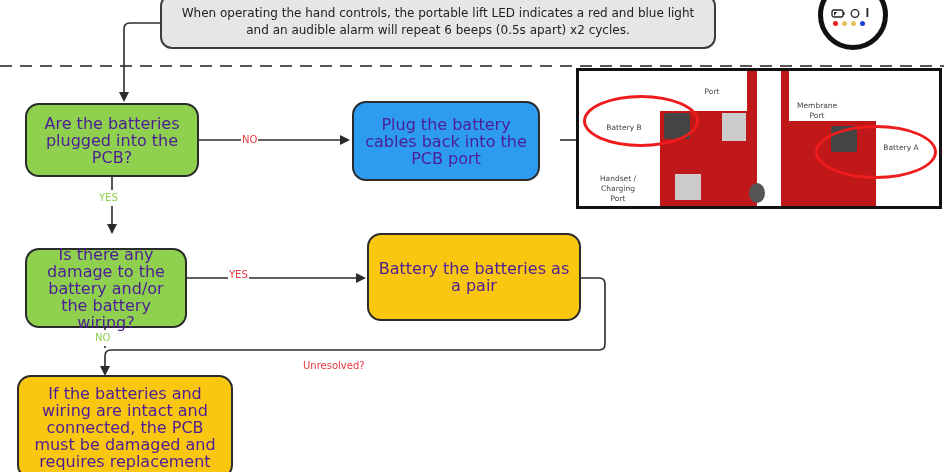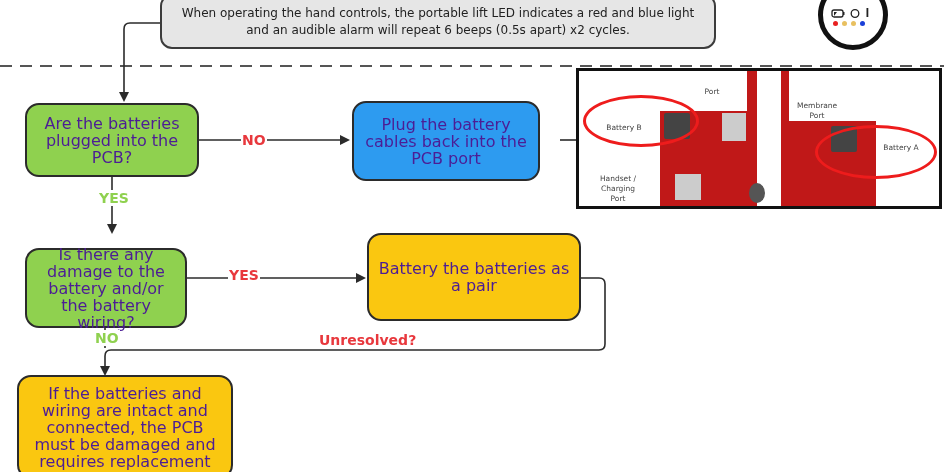--- a/index.html
+++ b/index.html
@@ -3,21 +3,21 @@
 <meta charset="utf-8">
 <style>
   html,body{margin:0;padding:0;}
   body{width:944px;height:472px;position:relative;background:#ffffff;overflow:hidden;font-family:"DejaVu Sans","Liberation Sans",sans-serif;}
   .abs{position:absolute;}
   .node{position:absolute;box-sizing:border-box;border:2px solid #2b2b2b;border-radius:14px;display:flex;align-items:center;justify-content:center;text-align:center;color:#4c1d95;font-size:16px;line-height:17px;padding:4px 8px;}
   .green{background:#8fd14f;}
   .blue{background:#2d9bf0;}
   .yellow{background:#fac710;}
   .topbox{position:absolute;left:160px;top:-6px;width:556px;height:55px;background:#e6e6e6;border:2px solid #3c3c3c;border-radius:12px;box-sizing:border-box;color:#222;font-size:12px;line-height:17px;display:flex;align-items:center;justify-content:center;text-align:center;padding:2px 8px;}
-  .lbl{position:absolute;font-size:14px;background:#fff;padding:0 1px;line-height:16px;font-weight:bold;}
+  .lbl{position:absolute;font-size:10px;background:#fff;padding:0 1px;line-height:16px;}
   .red{color:#e8383d;}
   .grn{color:#8fd14f;}
   svg.wires{position:absolute;left:0;top:0;}
   .led-circle{position:absolute;left:818px;top:-20px;width:60px;height:60px;border:5px solid #111;border-radius:50%;background:#fff;}
   .dot{position:absolute;width:5px;height:5px;border-radius:50%;}
   .pcb{position:absolute;left:576px;top:68px;width:366px;height:141px;border:3px solid #111;box-sizing:border-box;background:#fff;overflow:hidden;}
   .pcbtxt{position:absolute;font-size:7.5px;color:#444;text-align:center;line-height:10px;}
 </style>
 </head>
 <body>
@@ -79,21 +79,21 @@
   <span>Battery the batteries as a pair</span>
 </div>
 <div class="node yellow" style="left:17px;top:375px;width:216px;height:104px;">
   <span>If the batteries and wiring are intact and connected, the PCB must be damaged and requires replacement</span>
 </div>
 
 <div class="lbl red" style="left:241px;top:132px;">NO</div>
 <div class="lbl grn" style="left:98px;top:190px;">YES</div>
 <div class="lbl red" style="left:228px;top:267px;">YES</div>
 <div class="lbl grn" style="left:94px;top:330px;">NO</div>
-<div class="lbl red" style="left:302px;top:332px;margin-left:16px;">Unresolved?</div>
+<div class="lbl red" style="left:302px;top:358px;">Unresolved?</div>
 
 <div class="pcb">
 
   <div class="abs" style="left:81px;top:40px;width:97px;height:100px;background:#c01818;"></div>
   <div class="abs" style="left:168px;top:0;width:10px;height:45px;background:#c01818;"></div>
   <div class="abs" style="left:85px;top:42px;width:26px;height:26px;background:#444;border-radius:2px;"></div>
   <div class="abs" style="left:143px;top:42px;width:24px;height:28px;background:#ccc;"></div>
   <div class="abs" style="left:96px;top:103px;width:26px;height:26px;background:#ccc;"></div>
   <div class="abs" style="left:170px;top:112px;width:16px;height:20px;background:#555;border-radius:50%;"></div>
 

